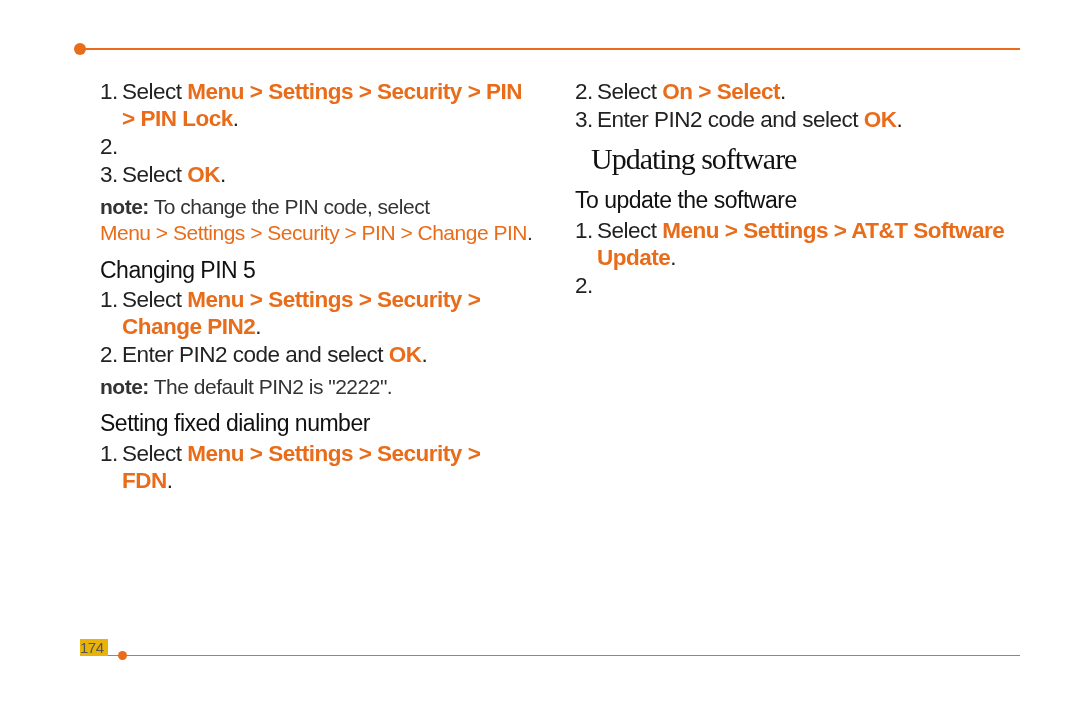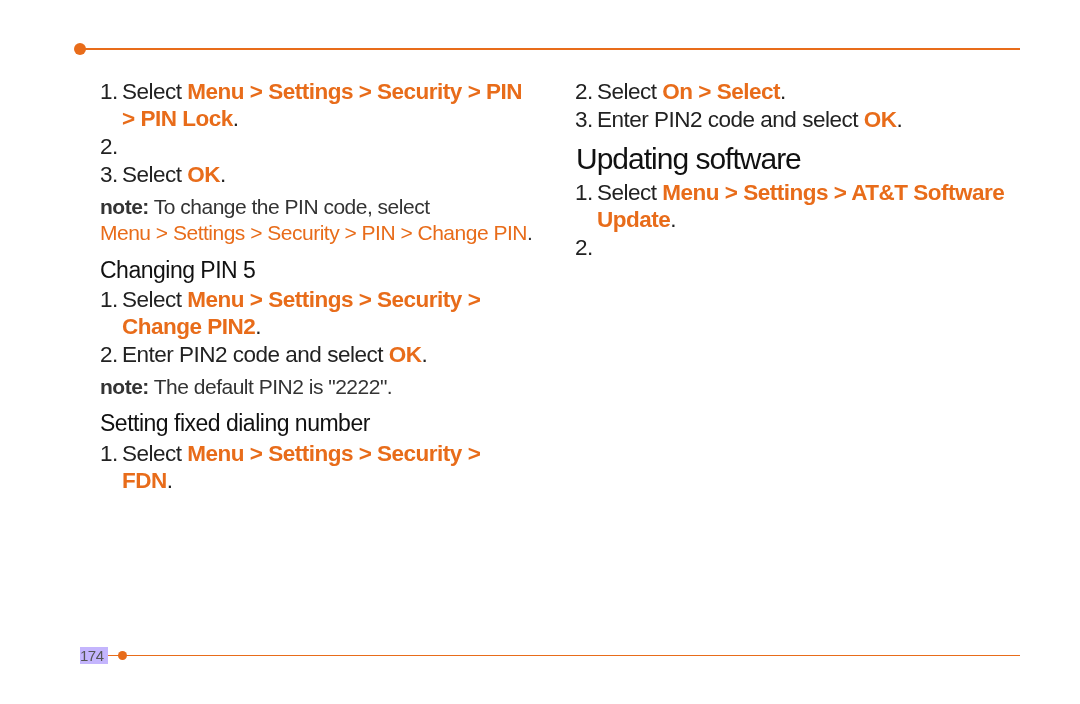--- a/index.html
+++ b/index.html
@@ -3,31 +3,31 @@
 <meta charset="utf-8">
 <style>
   * { box-sizing: border-box; margin: 0; padding: 0; }
   html, body { width: 1080px; height: 704px; background: #fff; font-family: "Helvetica Neue", Helvetica, Arial, sans-serif; color: #222; letter-spacing: -0.5px; }
   .page { position: relative; width: 1080px; height: 704px; padding: 48px 60px 48px 80px; }
   .top-rule { position: absolute; left: 80px; right: 60px; top: 48px; height: 2px; background: #e86c1a; }
   .top-rule::before { content: ""; position: absolute; left: -6px; top: -5px; width: 12px; height: 12px; border-radius: 50%; background: #e86c1a; }
   .bottom-rule { position: absolute; left: 80px; right: 60px; bottom: 48px; height: 1px; background: #e86c1a; }
   .bottom-rule .dot { position: absolute; top: -4px; width: 9px; height: 9px; border-radius: 50%; background: #e86c1a; }
   .bottom-rule .dot.left { left: 38px; }
-  .page-number { position: absolute; left: 80px; bottom: 40px; font-size: 15px; color: #555; background: #c4b5fd; padding-right: 4px; }
+  .page-number { position: absolute; left: 80px; bottom: 48px; font-size: 15px; color: #555; background: #eab308; padding-right: 4px; }
   .columns { display: flex; gap: 40px; position: absolute; top: 78px; left: 100px; right: 70px; bottom: 70px; }
   .col { flex: 1; font-size: 22.5px; line-height: 1.2; }
   .accent { color: #e86c1a; }
   .bold { font-weight: 600; text-align: center; }
   .ol { padding-left: 0; margin: 0 0 2px 0; }
   .ol .li { display: flex; margin-bottom: 1px; }
   .ol .num { min-width: 22px; }
   .note { font-size: 21px; color: #333; margin: 6px 0 10px 0; line-height: 1.25; }
   .note-label { font-weight: 600; }
-  h2.section { font-size: 30px; font-weight: 400; margin: 8px 0 2px 1px; color: #111; letter-spacing: -1px; }
+  h2.section { font-size: 30px; font-weight: 400; margin: 8px 0 2px 16px; color: #111; letter-spacing: -1px; font-family: Liberation Serif, serif; }
   h3.subsection { font-size: 23px; font-weight: 500; margin: 10px 0 2px 0; color: #111; letter-spacing: -0.5px; }
   .para { margin-bottom: 4px; }
   .italic { font-style: italic; }
 </style>
 </head>
 <body>
 
 <div class="page">
   <div class="top-rule"></div>
 
@@ -100,20 +100,21 @@
           <span class="num">3.</span>
           <span>
             <span>Enter PIN2 code and select </span><span class="accent bold">OK</span>.
           </span>
         </div>
       </div>
 
 
       <h2 class="section">Updating software</h2>
 
+      <h3 class="subsection">To update the software</h3>
       <div class="ol">
         <div class="li">
           <span class="num">1.</span>
           <span>
             <span>Select </span><span class="accent bold">Menu &gt; Settings &gt; AT&amp;T Software Update</span>.
           </span>
         </div>
         <div class="li">
           <span class="num">2.</span>
         </div>

